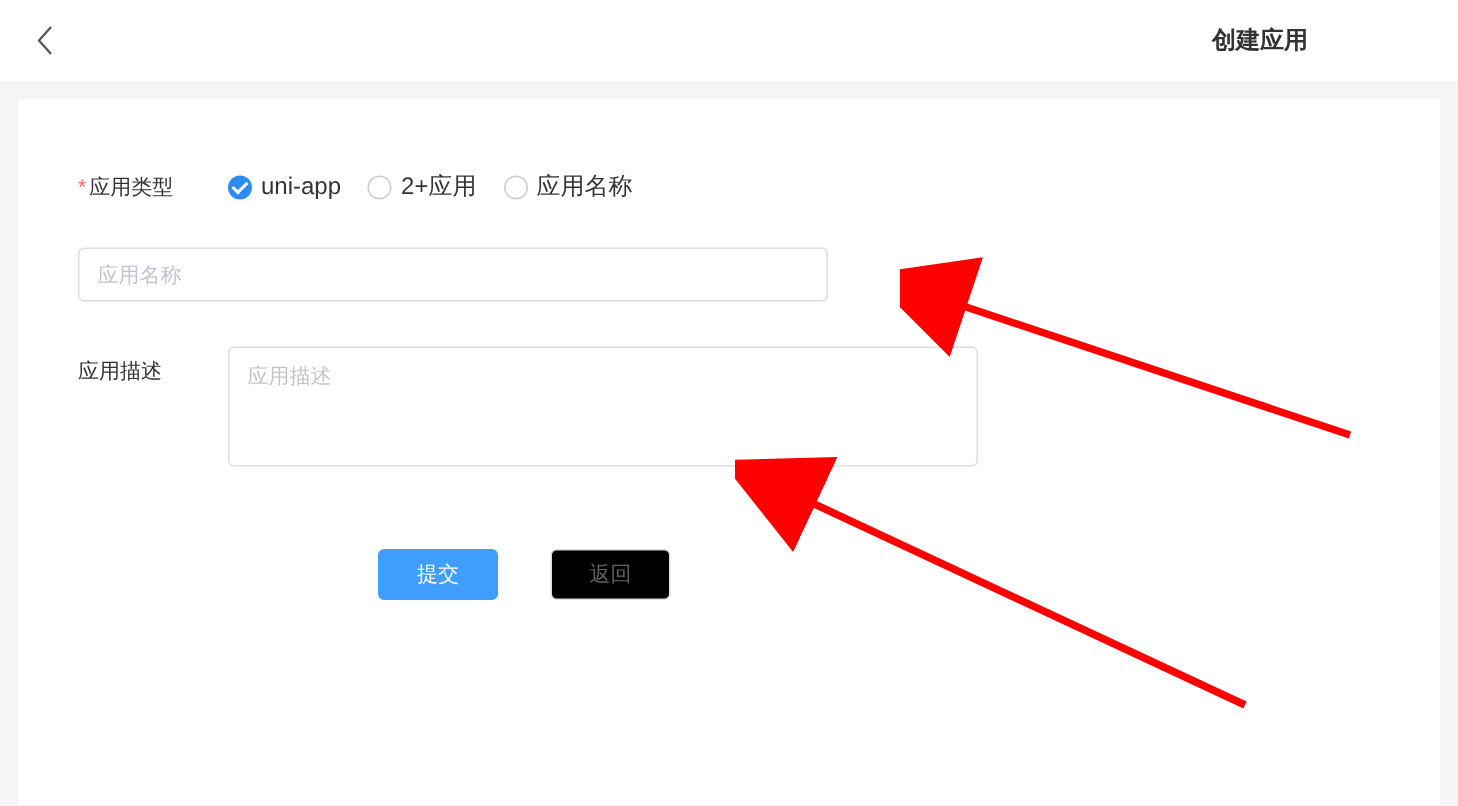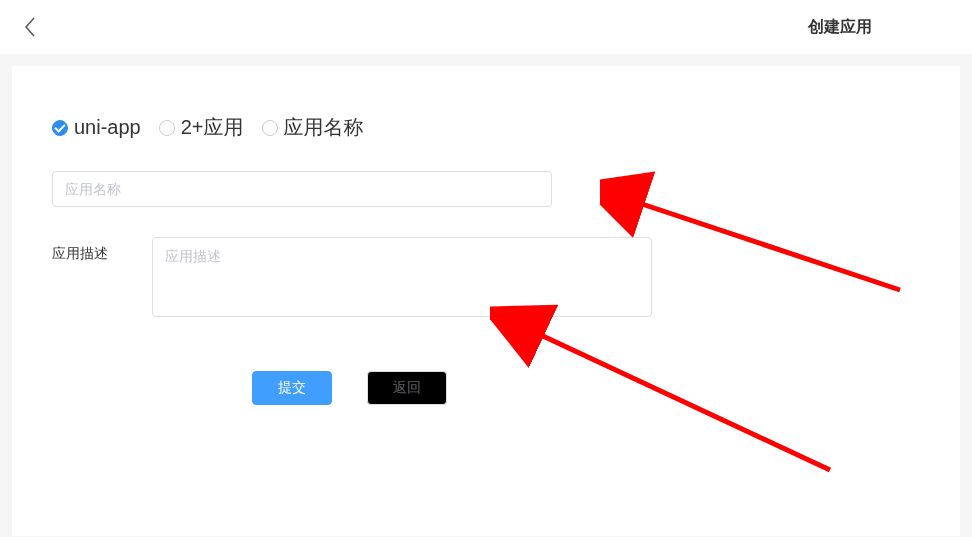--- a/index.html
+++ b/index.html
@@ -64,21 +64,21 @@
       display: flex;
       align-items: center;
       gap: 18px;
       padding-top: 6px;
     }
     .radio-item {
       display: flex;
       align-items: center;
       gap: 6px;
       cursor: pointer;
-      font-size: 20px;
+      font-size: 16px;
       color: #333;
     }
     .radio-circle {
       width: 16px;
       height: 16px;
       border-radius: 50%;
       border: 1px solid #ccc;
       position: relative;
       flex-shrink: 0;
     }
@@ -165,20 +165,23 @@
     <svg width="14" height="22" viewBox="0 0 14 22" fill="none">
       <path d="M11 2 L3 11 L11 20" stroke="#555" stroke-width="1.5" fill="none"></path>
     </svg>
   </div>
   <div class="header-title">创建应用</div>
 </div>
 
 <div class="form-card">
 
   <div class="form-row">
+    <div class="form-label">
+      <span class="required-mark">*</span><span>应用类型</span>
+    </div>
     <div class="form-control">
       <div class="radio-group">
         <label class="radio-item">
           <span class="radio-circle checked"></span>
           <span>uni-app</span>
         </label>
         <label class="radio-item">
           <span class="radio-circle"></span>
           <span>2+应用</span>
         </label>

